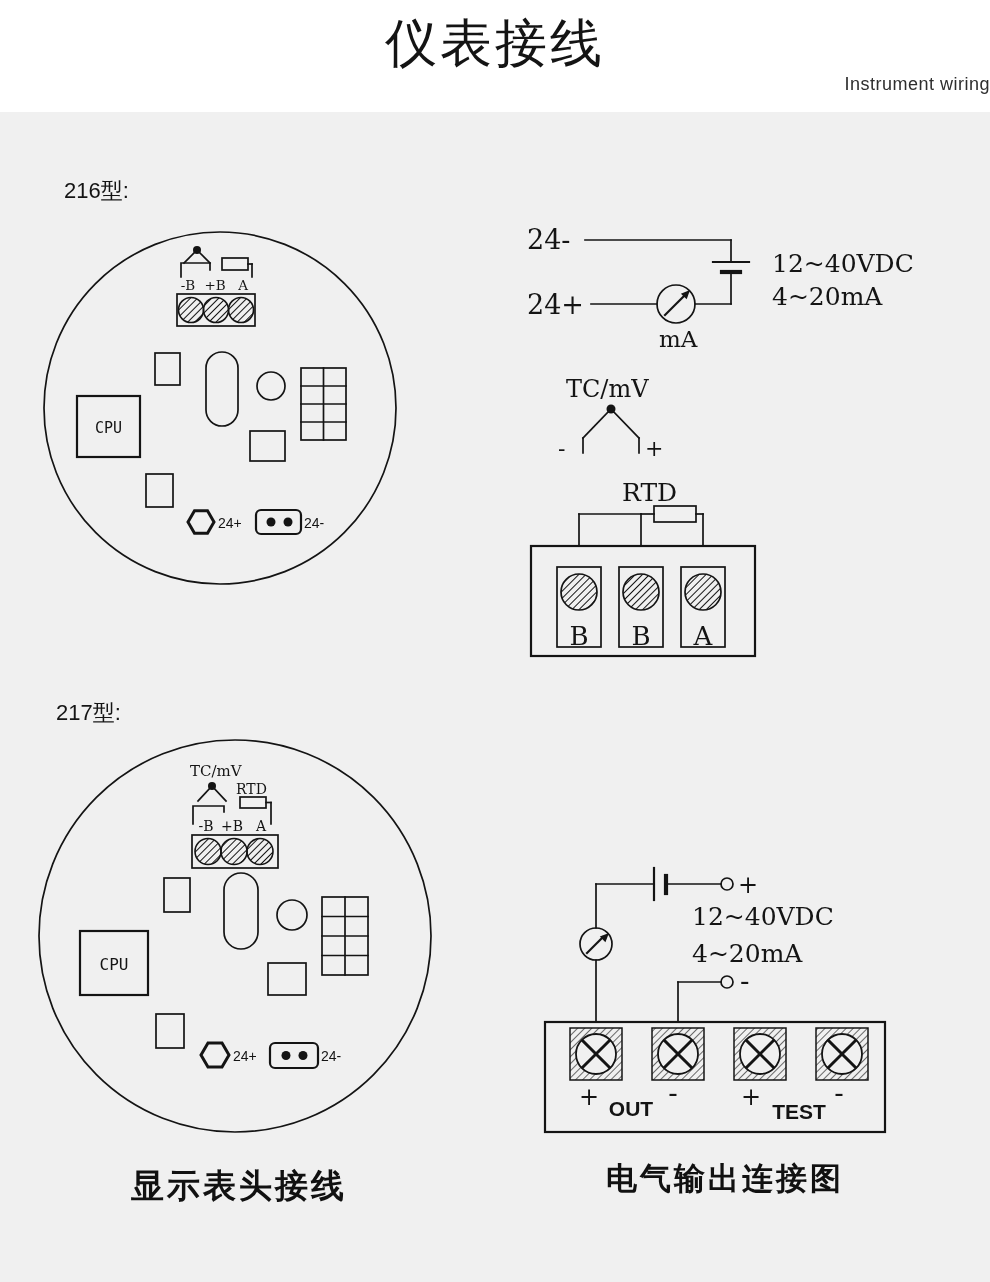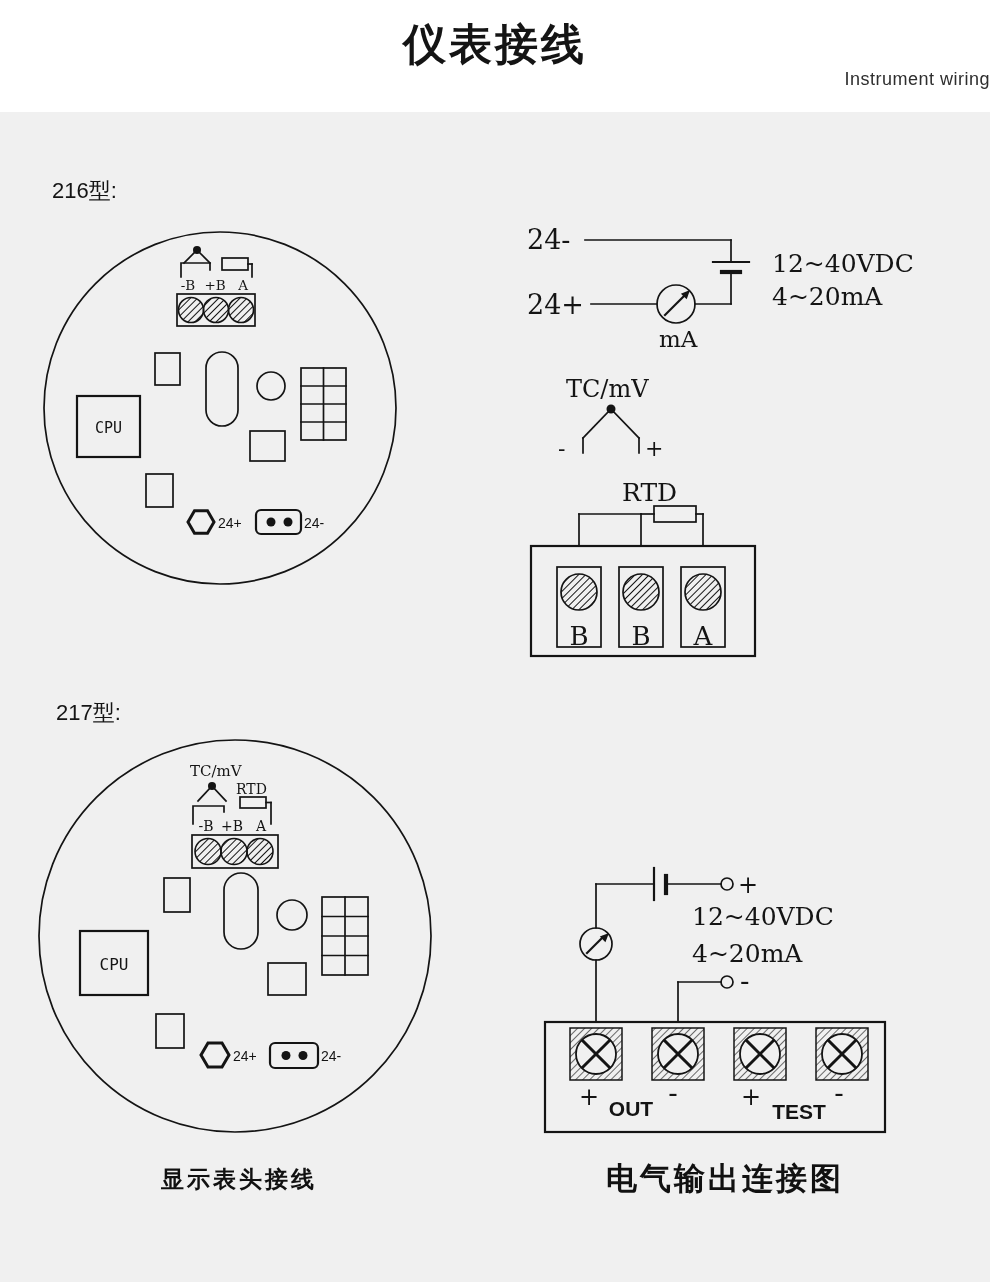--- a/index.html
+++ b/index.html
@@ -6,27 +6,27 @@
   html,body { background:#9a9a9a; }
   .page {
     position:relative; width:990px; height:1282px; margin:0 auto;
     background:#f0f0f0; overflow:hidden;
     font-family:"Liberation Sans", sans-serif; color:#141414;
   }
   .header {
     position:absolute; top:0; left:0; width:990px; height:112px;
     background:#ffffff; text-align:center;
   }
-  .title { padding-top:20px; font-size:43px; font-weight:700; letter-spacing:3px; line-height:1.15; }
+  .title { padding-top:14px; font-size:52px; font-weight:400; letter-spacing:3px; line-height:1.15; }
   .subtitle { font-size:18px; color:#2e2e2e; letter-spacing:0.5px;text-align:right; }
   .section-label { position:absolute; font-size:22px; color:#141414; }
-  .label-216 { left:52px; top:176px; }
+  .label-216 { left:64px; top:176px; }
   .label-217 { left:56px; top:698px; }
   .caption { position:absolute; font-weight:700; text-align:center; color:#111; }
-  .caption-left  { left:114px; top:1164px; width:250px; font-size:23px; letter-spacing:3px; }
+  .caption-left  { left:114px; top:1164px; width:250px; font-size:33px; letter-spacing:3px; }
   .caption-right { left:576px; top:1158px; width:298px; font-size:31px; letter-spacing:3px; }
   svg.diagram { position:absolute; left:0; top:0; }
   .ln { stroke:#141414; stroke-width:1.7; fill:none; stroke-linecap:square; }
   .sw2 { stroke-width:2.2; }
   .sw3 { stroke-width:3; }
   .sw4 { stroke-width:4.2; }
   .fillink { fill:#141414; stroke:none; }
   text { fill:#141414; }
   .t-serif { font-family:"DejaVu Serif", serif; }
   .t-mono  { font-family:"DejaVu Sans Mono", monospace; }

